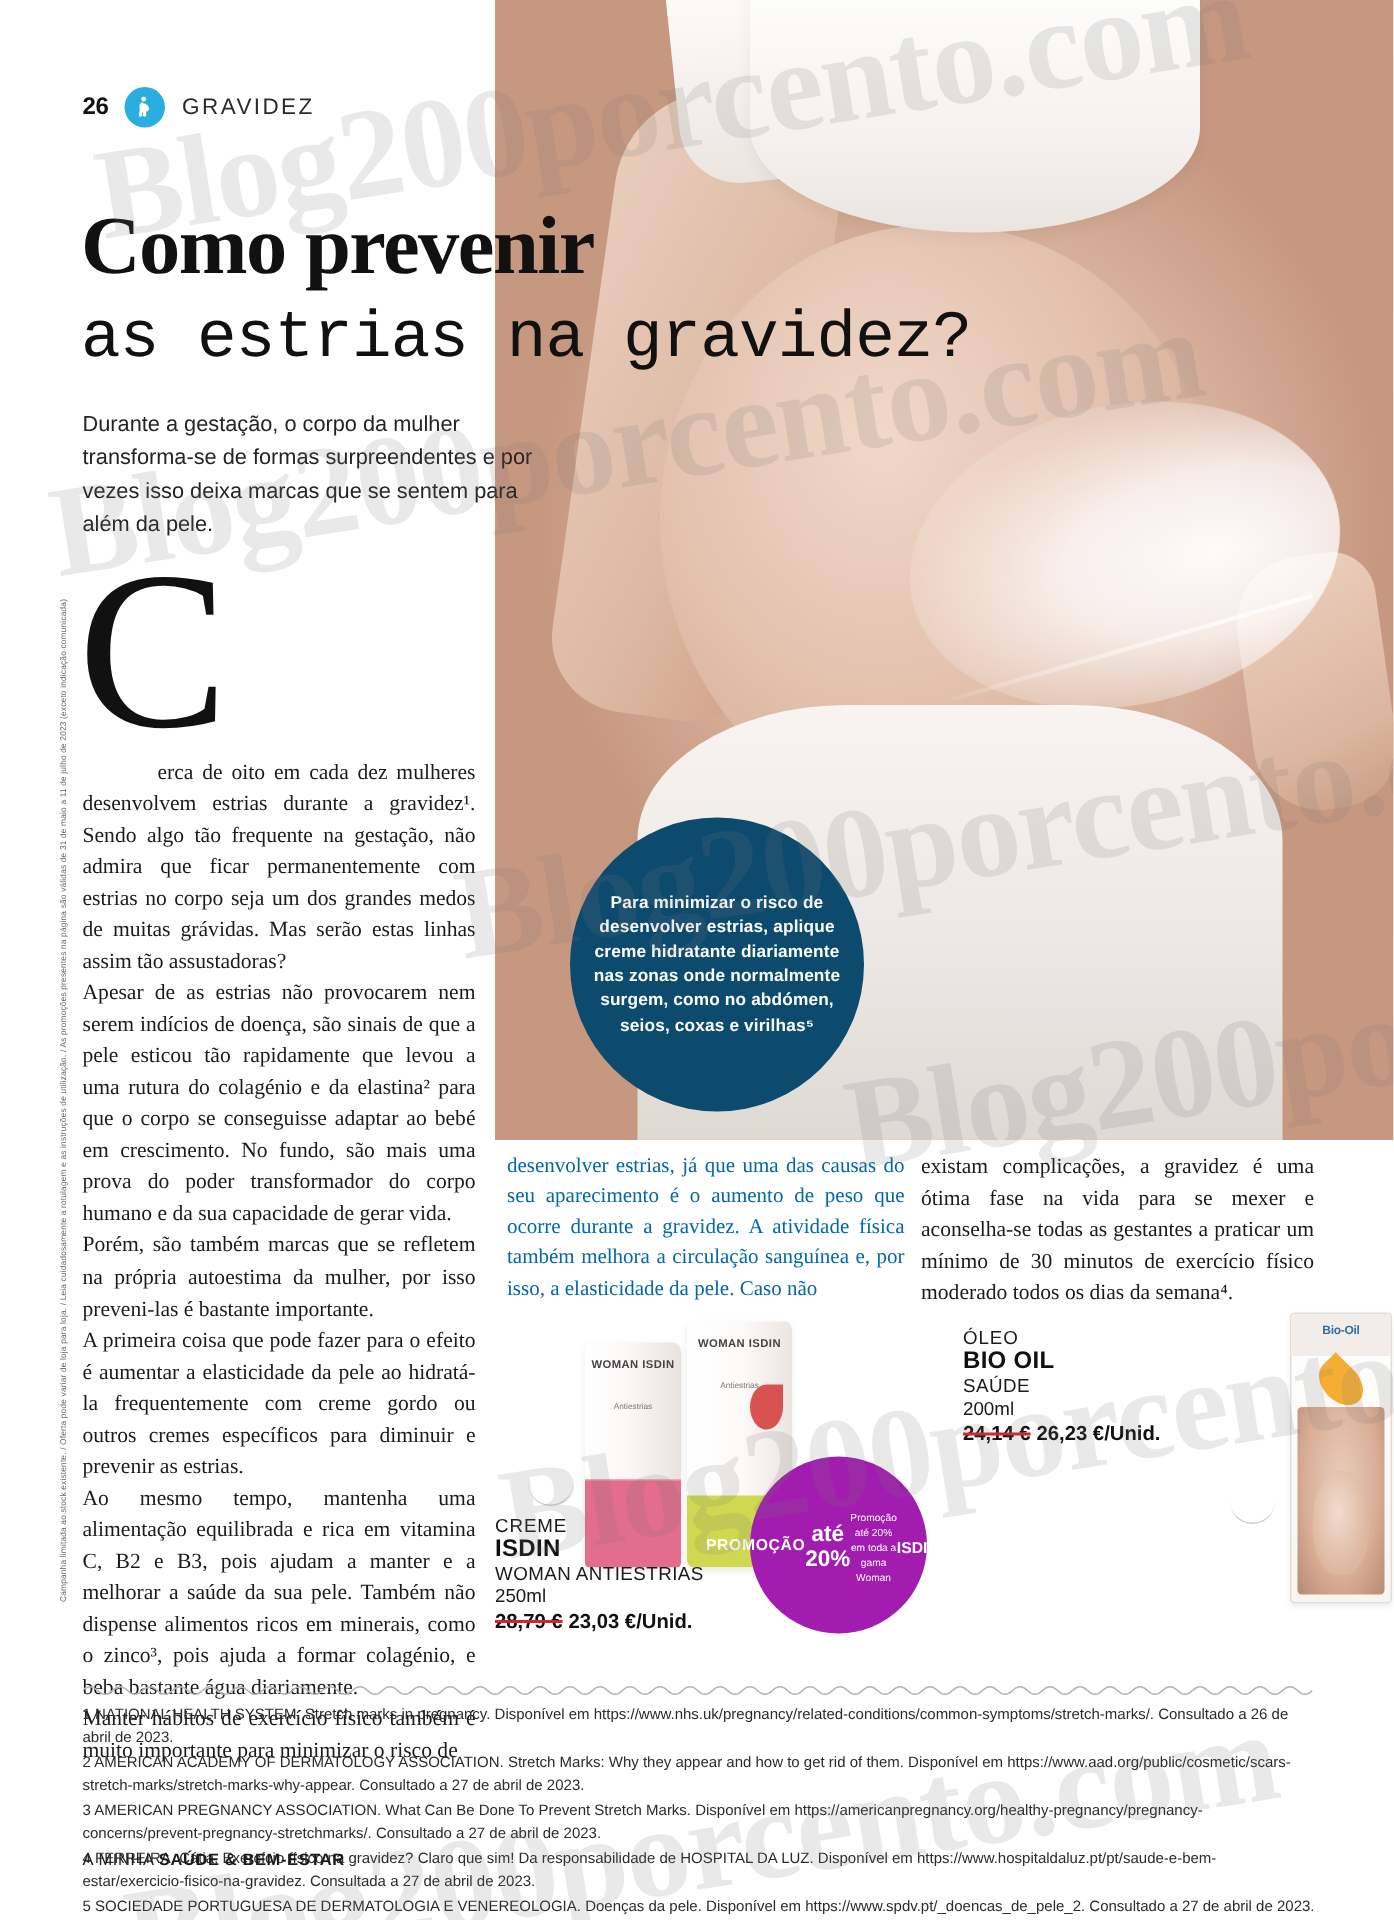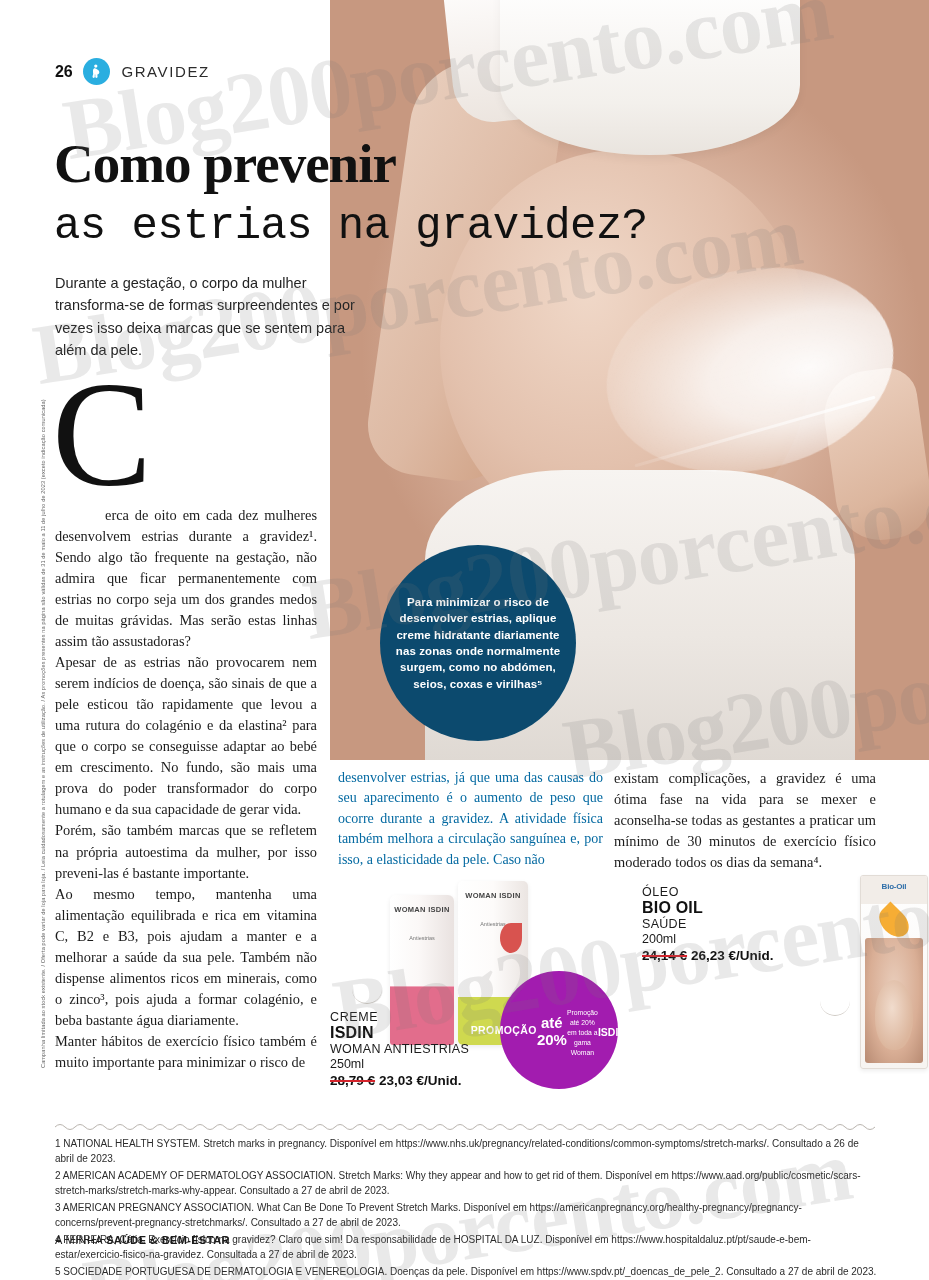--- a/index.html
+++ b/index.html
@@ -392,20 +392,21 @@
 
   <div class="title1">Como prevenir</div>
   <div class="title2">as estrias na gravidez?</div>
   <div class="standfirst">Durante a gestação, o corpo da mulher transforma-se de formas surpreendentes e por vezes isso deixa marcas que se sentem para além da pele.</div>
 
   <div class="dropcap">C</div>
   <div class="col-left">
     <p class="first">erca de oito em cada dez mulheres desenvolvem estrias durante a gravidez¹. Sendo algo tão frequente na gestação, não admira que ficar permanentemente com estrias no corpo seja um dos grandes medos de muitas grávidas. Mas serão estas linhas assim tão assustadoras?</p>
     <p>Apesar de as estrias não provocarem nem serem indícios de doença, são sinais de que a pele esticou tão rapidamente que levou a uma rutura do colagénio e da elastina² para que o corpo se conseguisse adaptar ao bebé em crescimento. No fundo, são mais uma prova do poder transformador do corpo humano e da sua capacidade de gerar vida.</p>
     <p>Porém, são também marcas que se refletem na própria autoestima da mulher, por isso preveni-las é bastante importante.</p>
+    <p>A primeira coisa que pode fazer para o efeito é aumentar a elasticidade da pele ao hidratá-la frequentemente com creme gordo ou outros cremes específicos para diminuir e prevenir as estrias.</p>
     <p>Ao mesmo tempo, mantenha uma alimentação equilibrada e rica em vitamina C, B2 e B3, pois ajudam a manter e a melhorar a saúde da sua pele. Também não dispense alimentos ricos em minerais, como o zinco³, pois ajuda a formar colagénio, e beba bastante água diariamente.</p>
     <p>Manter hábitos de exercício físico também é muito importante para minimizar o risco de</p>
   </div>
 
   <div class="col-mid">
     <p>desenvolver estrias, já que uma das causas do seu aparecimento é o aumento de peso que ocorre durante a gravidez. A atividade física também melhora a circulação sanguínea e, por isso, a elasticidade da pele. Caso não</p>
   </div>
   <div class="col-right">
     <p>existam complicações, a gravidez é uma ótima fase na vida para se mexer e aconselha-se todas as gestantes a praticar um mínimo de 30 minutos de exercício físico moderado todos os dias da semana⁴.</p>
   </div>

